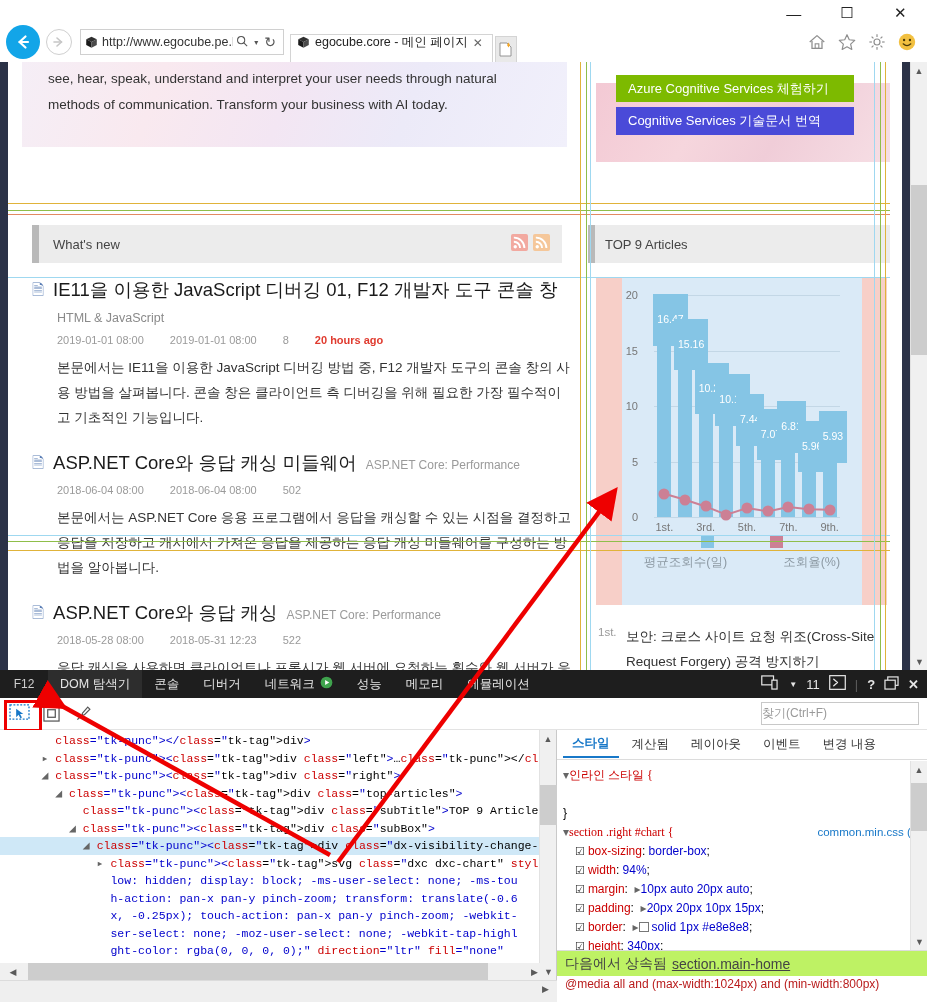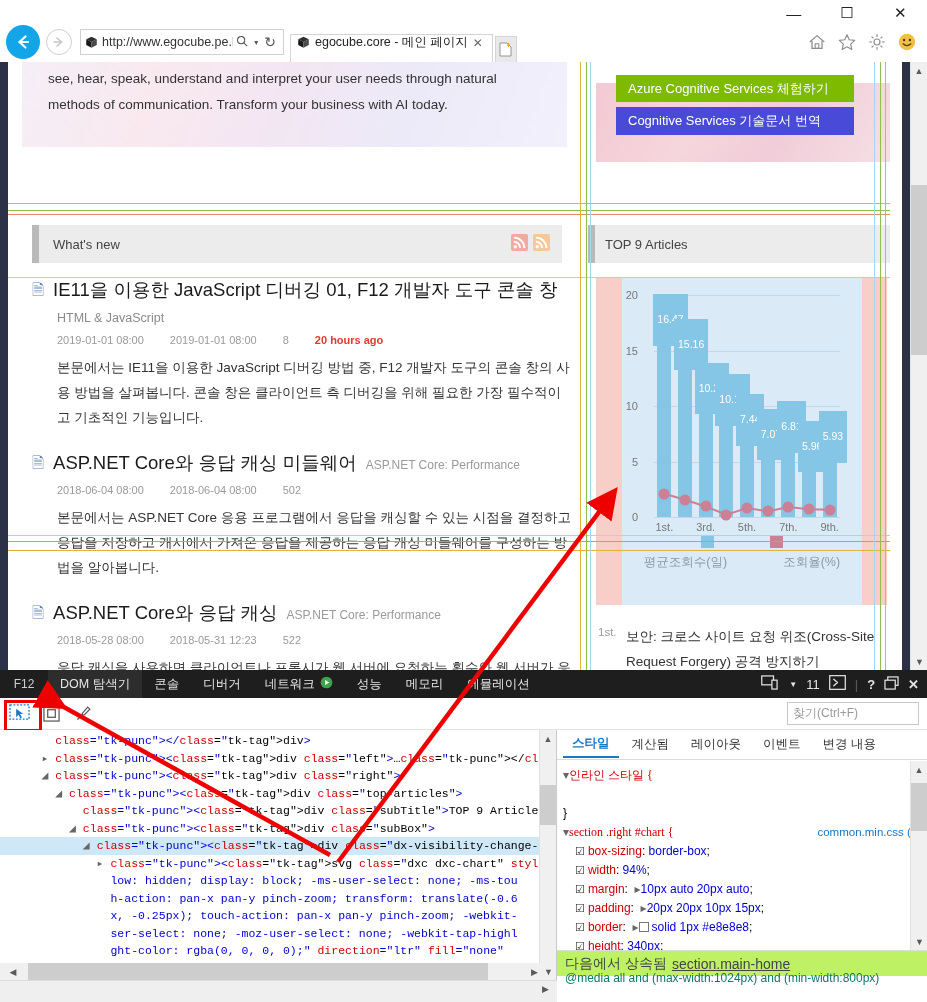--- a/index.html
+++ b/index.html
@@ -147,23 +147,23 @@
   #dt-topbar { height:28px; background:#1e1e1e; display:flex; align-items:stretch;justify-content:space-between; }
   #dt-f12 { width:48px; display:flex; align-items:center; justify-content:center; color:#cfcfcf; font-size:12px; }
   .dt-tab { display:flex; align-items:center; padding:0 12px; color:#e6e6e6; font-size:12.5px; gap:5px; }
   .dt-tab.active { background:#2d2d2d; }
   #dt-topright { margin-left:auto; display:flex; align-items:center; gap:9px; padding-right:8px; color:#e6e6e6; font-size:13px; }
 
   #dt-subbar { height:32px; background:#fff; border-bottom:1px solid #e3e3e3; display:flex; align-items:center; position:relative; }
   .dt-tool { width:26px; height:24px; display:flex; align-items:center; justify-content:center; margin-left:6px; }
   #sel-highlight { position:absolute; left:4px; top:2px; width:38px; height:32px; border:3px solid #ee0000; }
   #find-box {
-    position:absolute; right:8px; top:4px; width:132px; height:23px;
+    position:absolute; right:8px; top:4px; width:158px; height:23px;
     border:1px solid #c8c8c8; background:#fff; font-size:12px; color:#9a9a9a;
-    display:flex; align-items:center; padding-left:5px;
+    display:flex; align-items:center; 
   }
 
   #dt-body { position:absolute; left:0; top:60px; width:927px; height:272px; display:flex; }
   #dom-pane { width:557px; position:relative; background:#fff; border-right:1px solid #c9c9c9; }
   #dom-tree {
     position:absolute; left:0; top:0; width:540px; height:250px; overflow:hidden;
     font-family:"Liberation Mono", monospace; font-size:11.5px; line-height:17.5px;
     padding-top:2px;
   }
   .dl { white-space:pre; }
@@ -191,21 +191,21 @@
   .src { color:#1878c8; float:right; font-size:11.5px; }
   .cb { font-size:11px; color:#222; margin-right:3px; }
   .ind { padding-left:12px; }
   #style-vscroll { position:absolute; right:0; top:31px; width:17px; bottom:52px; background:#f0f0f0; border-left:1px solid #e2e2e2; }
   #style-vthumb { position:absolute; left:0; top:22px; width:17px; height:48px; background:#cdcdcd; }
   #inherit-bar {
     position:absolute; left:0; right:0; bottom:26px; height:26px; background:#bef264;
     display:flex; align-items:center; padding-left:8px; font-size:14px; color:#444; border-top:1px solid #dcdcdc;
   }
   #inherit-bar u { margin-left:5px; }
-  #media-line { position:absolute; left:0; right:0; bottom:14px; height:20px; display:flex; align-items:center; padding-left:8px; font-size:12px; color:#0f766e; }
+  #media-line { position:absolute; left:0; right:0; bottom:8px; height:20px; display:flex; align-items:center; padding-left:8px; font-size:12px; color:#b91c1c; }
 
   
   #arrows { position:absolute; left:0; top:0; width:927px; height:1002px; pointer-events:none; }
 </style>
 </head>
 <body>
 
 <div id="ie-window">
 
   <div id="titlebar-controls">

